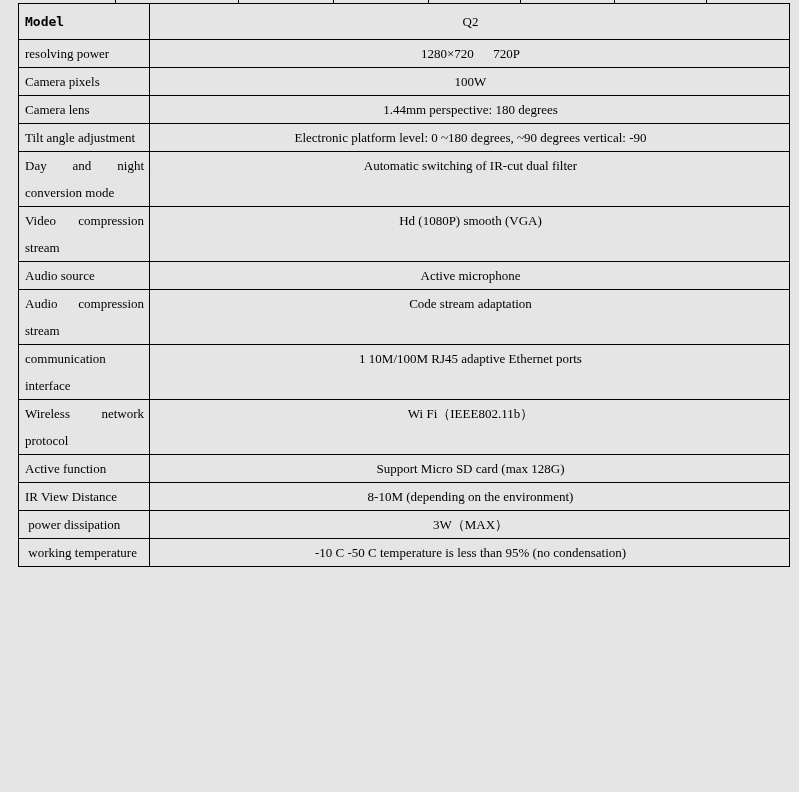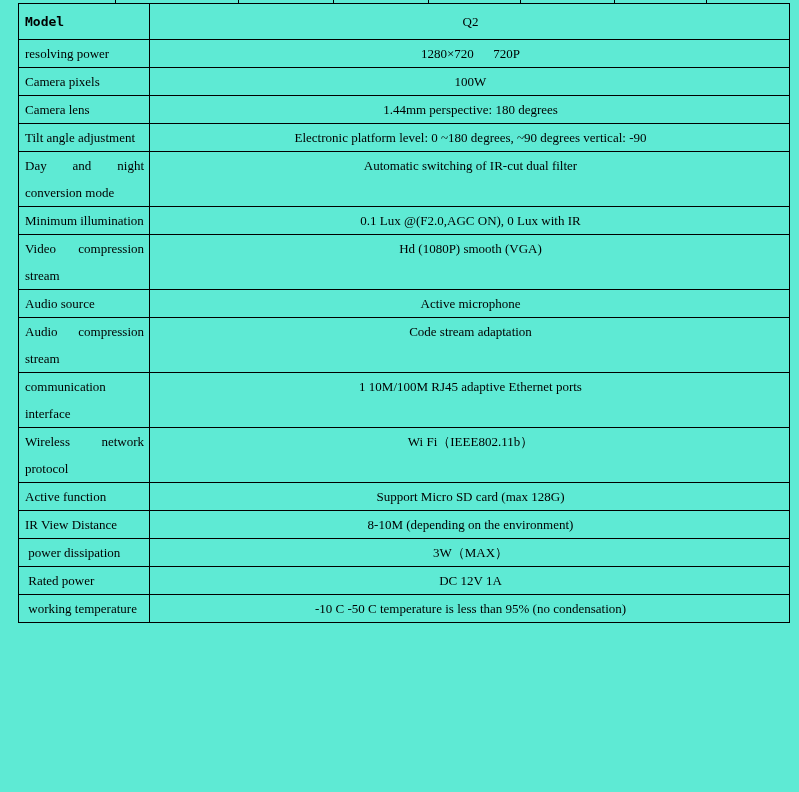--- a/index.html
+++ b/index.html
@@ -8,21 +8,21 @@
     width: 799px;
     height: 792px;
     background: #ffffff;
     overflow: hidden;
     font-family: "Liberation Serif", serif;
   }
   .page {
     position: relative;
     width: 799px;
     height: 792px;
-    background: #5eead4;
+    background: #e5e5e5;
   }
   
   .top-crop {
     position: absolute;
     top: 0;
     left: 18px;
     width: 772px;
     height: 3px;
   }
   .top-crop .tick {
@@ -103,24 +103,20 @@
         </tr>
         <tr>
           <td class="label">Tilt angle adjustment</td>
           <td class="value">Electronic platform level: 0 ~180 degrees, ~90 degrees vertical: -90</td>
         </tr>
         <tr>
           <td class="label">Day and night conversion mode</td>
           <td class="value">Automatic switching of IR-cut dual filter</td>
         </tr>
         <tr>
-          <td class="label">Minimum illumination</td>
-          <td class="value">0.1 Lux @(F2.0,AGC ON), 0 Lux with IR</td>
-        </tr>
-        <tr>
           <td class="label">Video compression stream</td>
           <td class="value">Hd (1080P) smooth (VGA)</td>
         </tr>
         <tr>
           <td class="label">Audio source</td>
           <td class="value">Active microphone</td>
         </tr>
         <tr>
           <td class="label">Audio compression stream</td>
           <td class="value">Code stream adaptation</td>
@@ -139,23 +135,19 @@
         </tr>
         <tr>
           <td class="label">IR View Distance</td>
           <td class="value">8-10M (depending on the environment)</td>
         </tr>
         <tr>
           <td class="label">&nbsp;power dissipation</td>
           <td class="value">3W（MAX）</td>
         </tr>
         <tr>
-          <td class="label">&nbsp;Rated power</td>
-          <td class="value">DC 12V 1A</td>
-        </tr>
-        <tr>
           <td class="label">&nbsp;working temperature</td>
           <td class="value">-10 C -50 C temperature is less than 95% (no condensation)</td>
         </tr>
       </tbody>
   </table>
 
 </div>
 
 </body></html>

